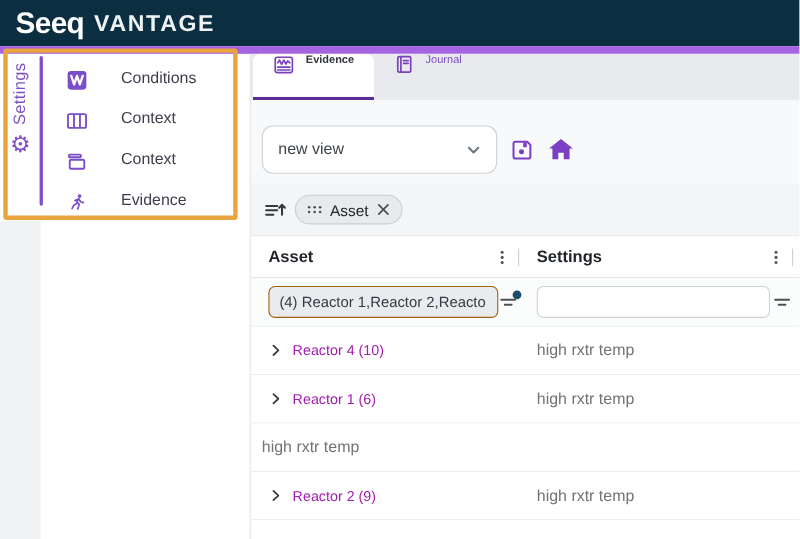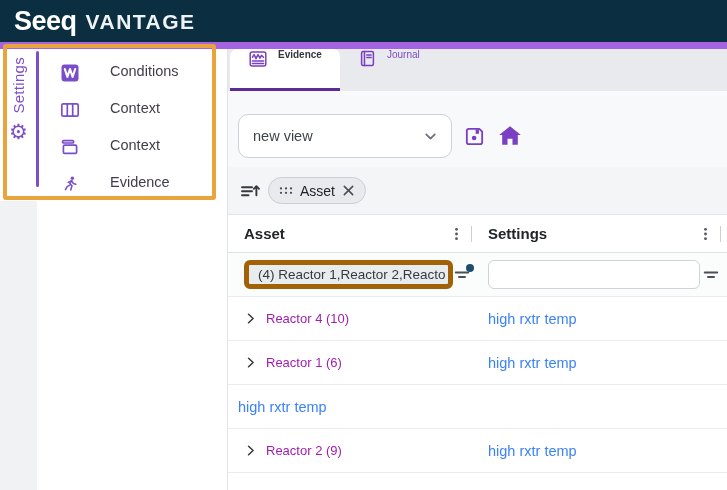--- a/index.html
+++ b/index.html
@@ -48,27 +48,27 @@
   .grid{flex:1;display:flex;flex-direction:column;background:#fff;min-height:0;}
   .row{display:flex;align-items:center;height:44px;border-bottom:1px solid #e9ecee;background:#fff;flex-shrink:0;box-sizing:border-box;}
   .hrow{height:38px;border-bottom:1px solid #dde1e5;}
   .frow{height:44px;background:#fbfcfc;}
   .cell-asset{width:250px;display:flex;align-items:center;padding-left:16px;box-sizing:border-box;flex-shrink:0;}
   .cell-cond{flex:1;display:flex;align-items:center;padding-left:10px;box-sizing:border-box;min-width:0;}
   .hlabel{font-size:15px;font-weight:700;color:#212529;}
   .spacer{flex:1;}
   .kebab{display:flex;align-items:center;cursor:pointer;}
   .colsep{width:1px;height:16px;background:#cbd0d5;margin:0 6px 0 7px;flex-shrink:0;}
-  .asset-filter{width:210px;height:29px;background:#e9ecef;border:5px solid #a16207;border-radius:6px;display:flex;align-items:center;padding:5px 9px;box-sizing:border-box;font-size:13.5px;color:#343a40;white-space:nowrap;overflow:hidden;}
+  .asset-filter{width:210px;height:29px;background:#e9ecef;border:1px solid #a16207;border-radius:6px;display:flex;align-items:center;padding:5px 9px;box-sizing:border-box;font-size:13.5px;color:#343a40;white-space:nowrap;overflow:hidden;}
   .cond-input{width:212px;height:29px;background:#fff;border:1px solid #ced3d8;border-radius:6px;box-sizing:border-box;padding:0 9px;font-size:13.5px;color:#343a40;font-family:"Liberation Sans",sans-serif;outline:none;}
   .filter-btn{position:relative;border:none;background:transparent;padding:0;display:flex;align-items:center;color:#495057;cursor:pointer;margin-left:auto;margin-right:7px;}
   .filter-dot{position:absolute;top:-2px;right:-3px;width:8px;height:8px;border-radius:50%;background:#1d4d6e;}
   .expand{display:flex;align-items:center;color:#343a40;cursor:pointer;}
   .row-asset{margin-left:9px;font-size:13px;color:#a21caf;}
-  .row-cond{font-size:14.5px;color:#3b82f6;text-align:right;}
+  .row-cond{font-size:14.5px;color:#737373;text-align:right;}
   .fill-row{flex:1;background:#fff;}
   svg{display:block;}
 </style>
 </head>
 <body>
 
 <div class="app">
 
   <div class="topbar">
     <span class="logo-seeq">Seeq</span>

